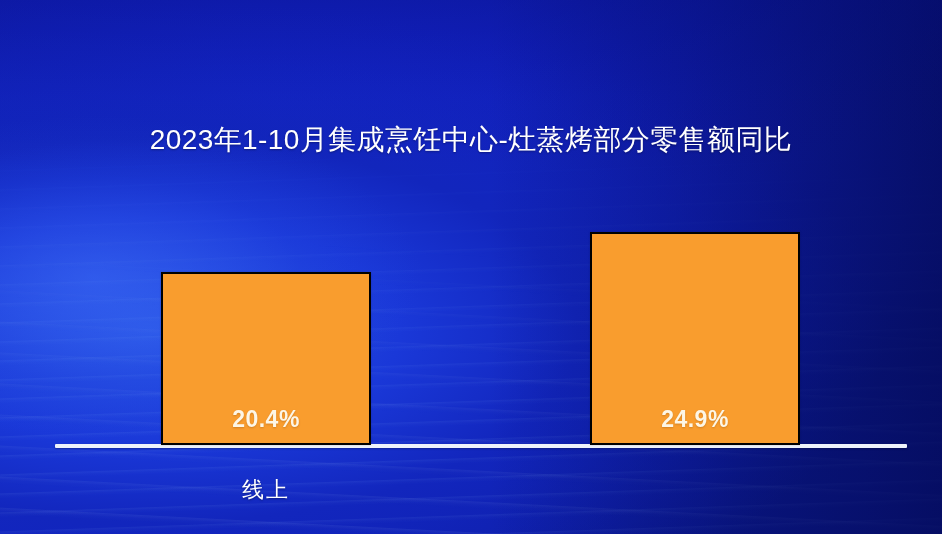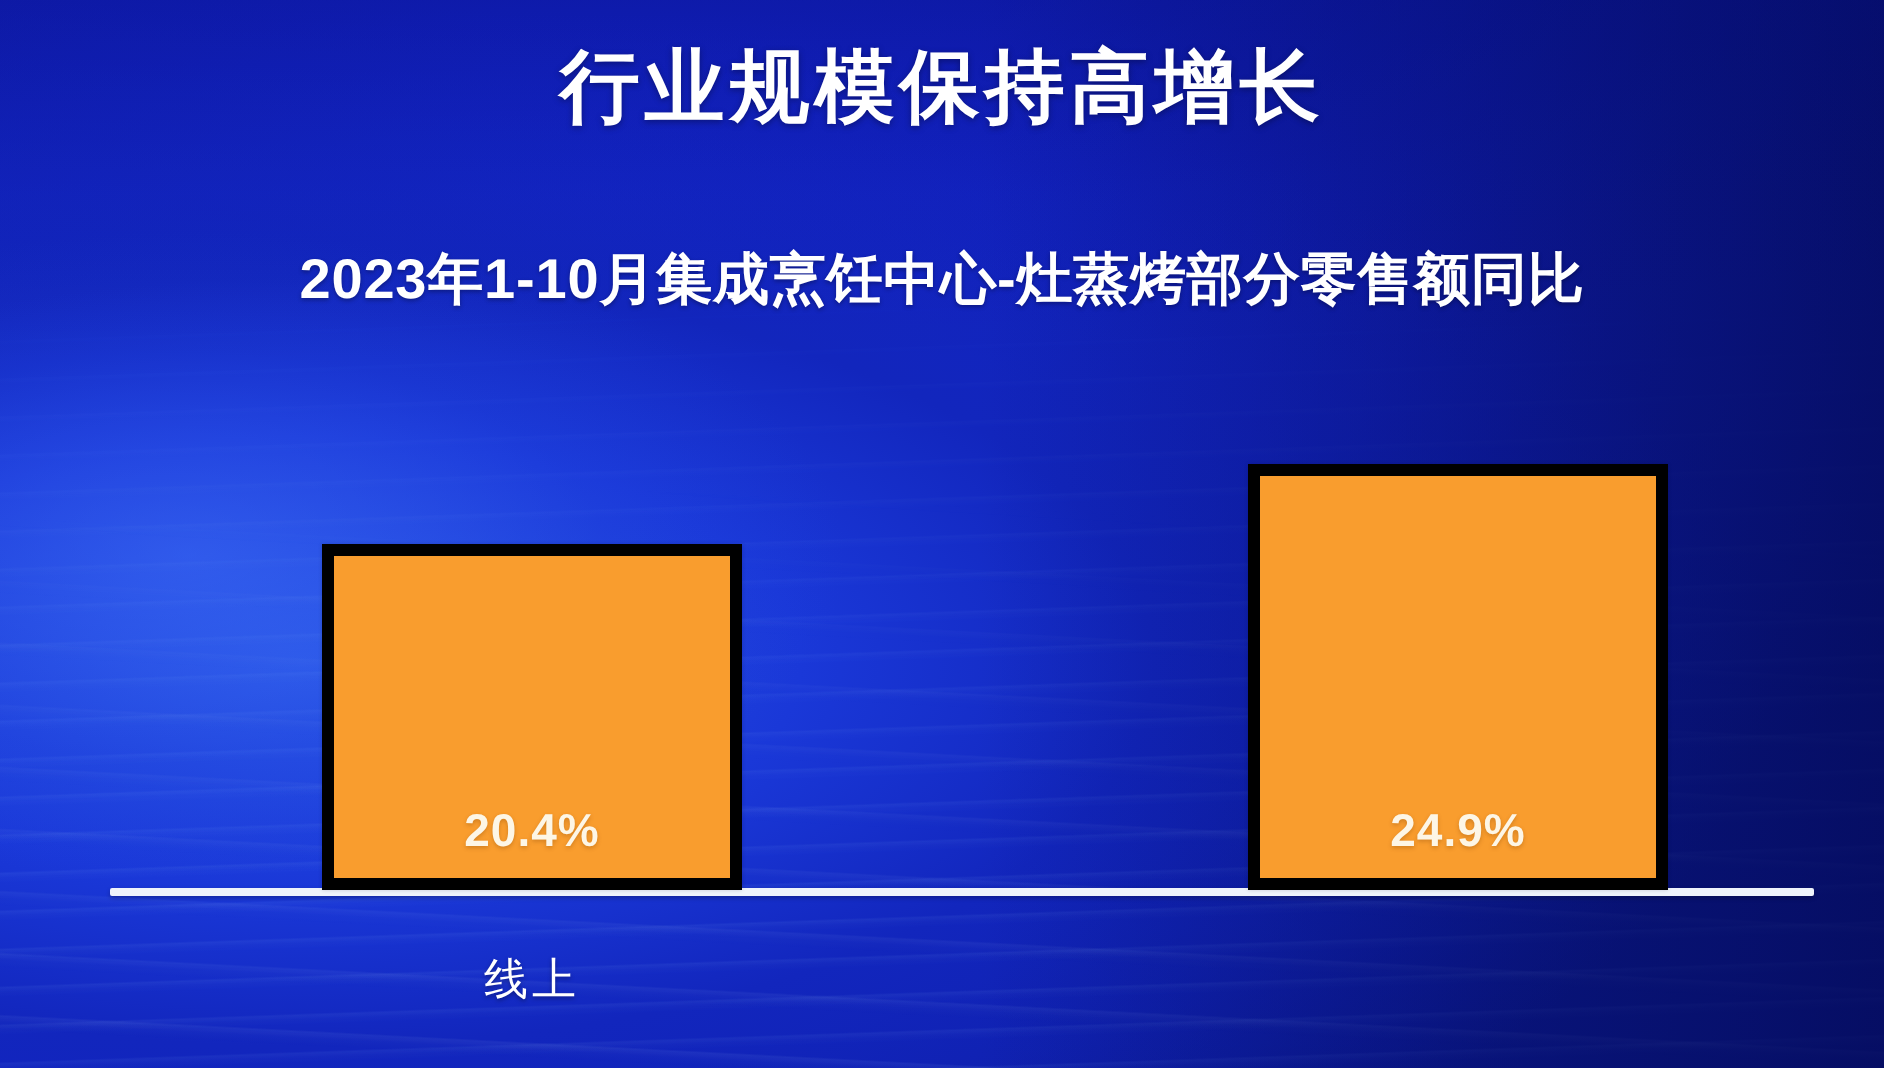--- a/index.html
+++ b/index.html
@@ -93,21 +93,21 @@
     white-space: nowrap;
   }
   .subtitle {
     position: absolute;
     left: 0;
     right: 0;
     top: 120px;
     text-align: center;
     color: #ffffff;
     font-size: 28px;
-    font-weight: bold;
+    font-weight: normal;
     letter-spacing: 0.4px;
     line-height: 40px;
     text-shadow: 0 1px 2px rgba(0,0,10,0.32);
     white-space: nowrap;
   }
   
   .chart {
     position: absolute;
     left: 0;
     top: 0;
@@ -120,21 +120,21 @@
     width: 852px;
     top: 444px;
     height: 4px;
     background: #eef3fb;
     border-radius: 1px;
     box-shadow: 0 1px 2px rgba(0,0,20,0.28);
   }
   .bar {
     position: absolute;
     background: #f99d2e;
-    border: 6px solid #000000;
+    border: 2px solid #000000;
     box-sizing: border-box;
     box-shadow: 0 0 2px rgba(0,0,30,0.18);
   }
   .bar-value {
     position: absolute;
     left: 0;
     right: 0;
     bottom: 10px;
     text-align: center;
     color: #fdf6e6;
@@ -161,32 +161,31 @@
 
 <div id="slide">
 
   <div class="bg-base"></div>
   <div class="bg-glow"></div>
   <div class="bg-waves"></div>
   <div class="bg-waves2"></div>
   <div class="bg-dark-right"></div>
   <div class="bg-top-dark"></div>
 
-  <div class="title">行业规模保持高增长</div>
   <div class="subtitle">2023年1-10月集成烹饪中心-灶蒸烤部分零售额同比</div>
 
   <div class="chart">
 
     <div class="axis-line"></div>
 
     <div class="bar" style="left:161px; top:272px; width:210px; height:173px;">
       <div class="bar-value">20.4%</div>
     </div>
 
-    <div class="bar" style="left:624px; top:232px; width:210px; height:213px;">
+    <div class="bar" style="left:590px; top:232px; width:210px; height:213px;">
       <div class="bar-value">24.9%</div>
     </div>
 
     <div class="cat-label" style="left:161px; width:210px;">线上</div>
 
 
   </div>
 </div>
 
 </body></html>

